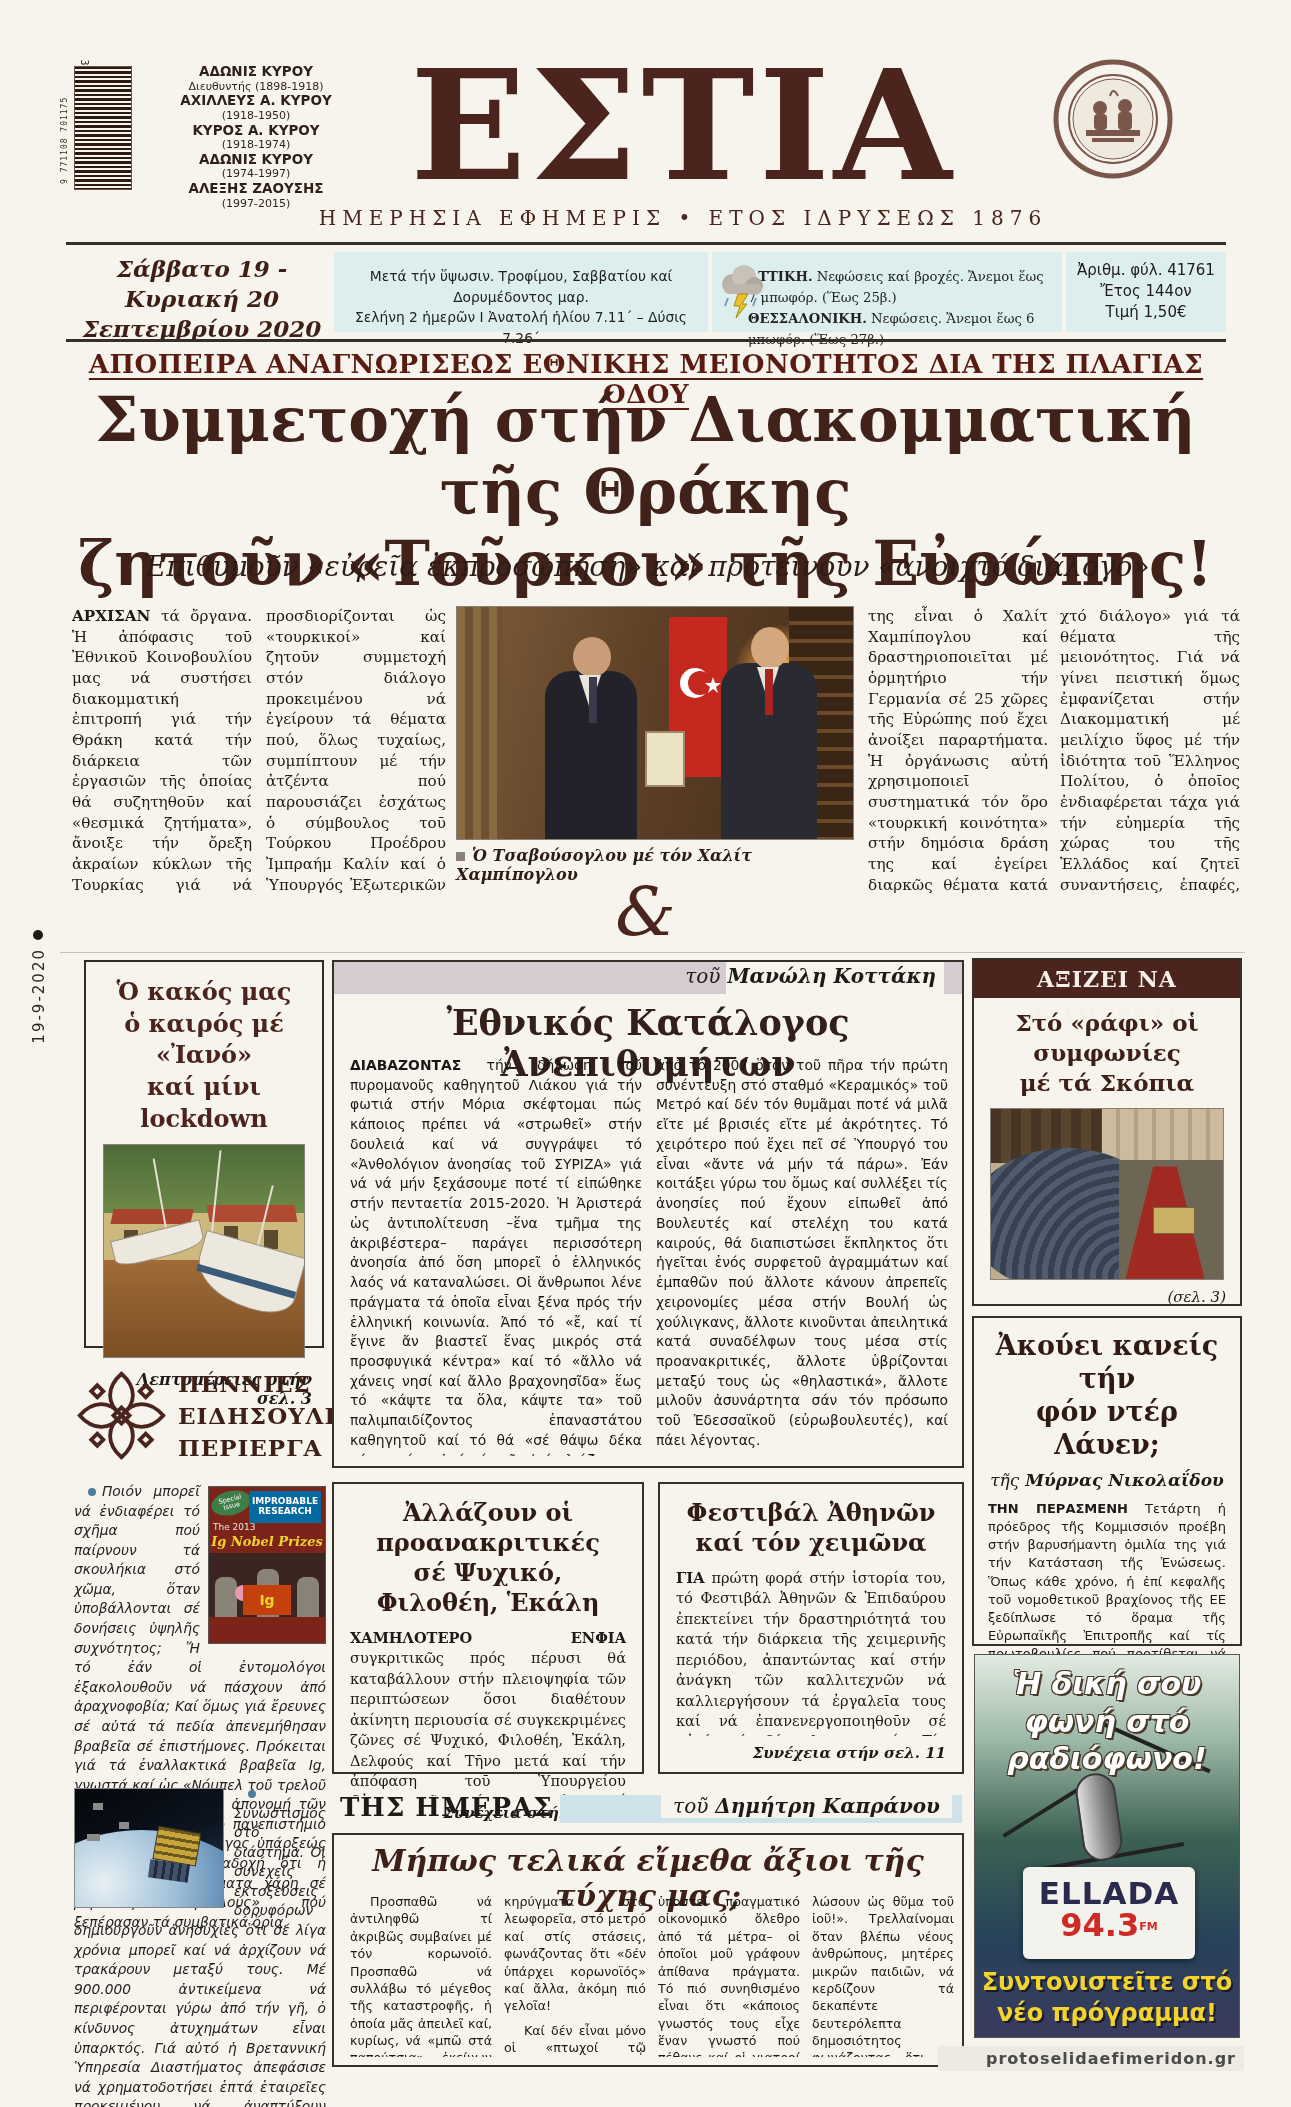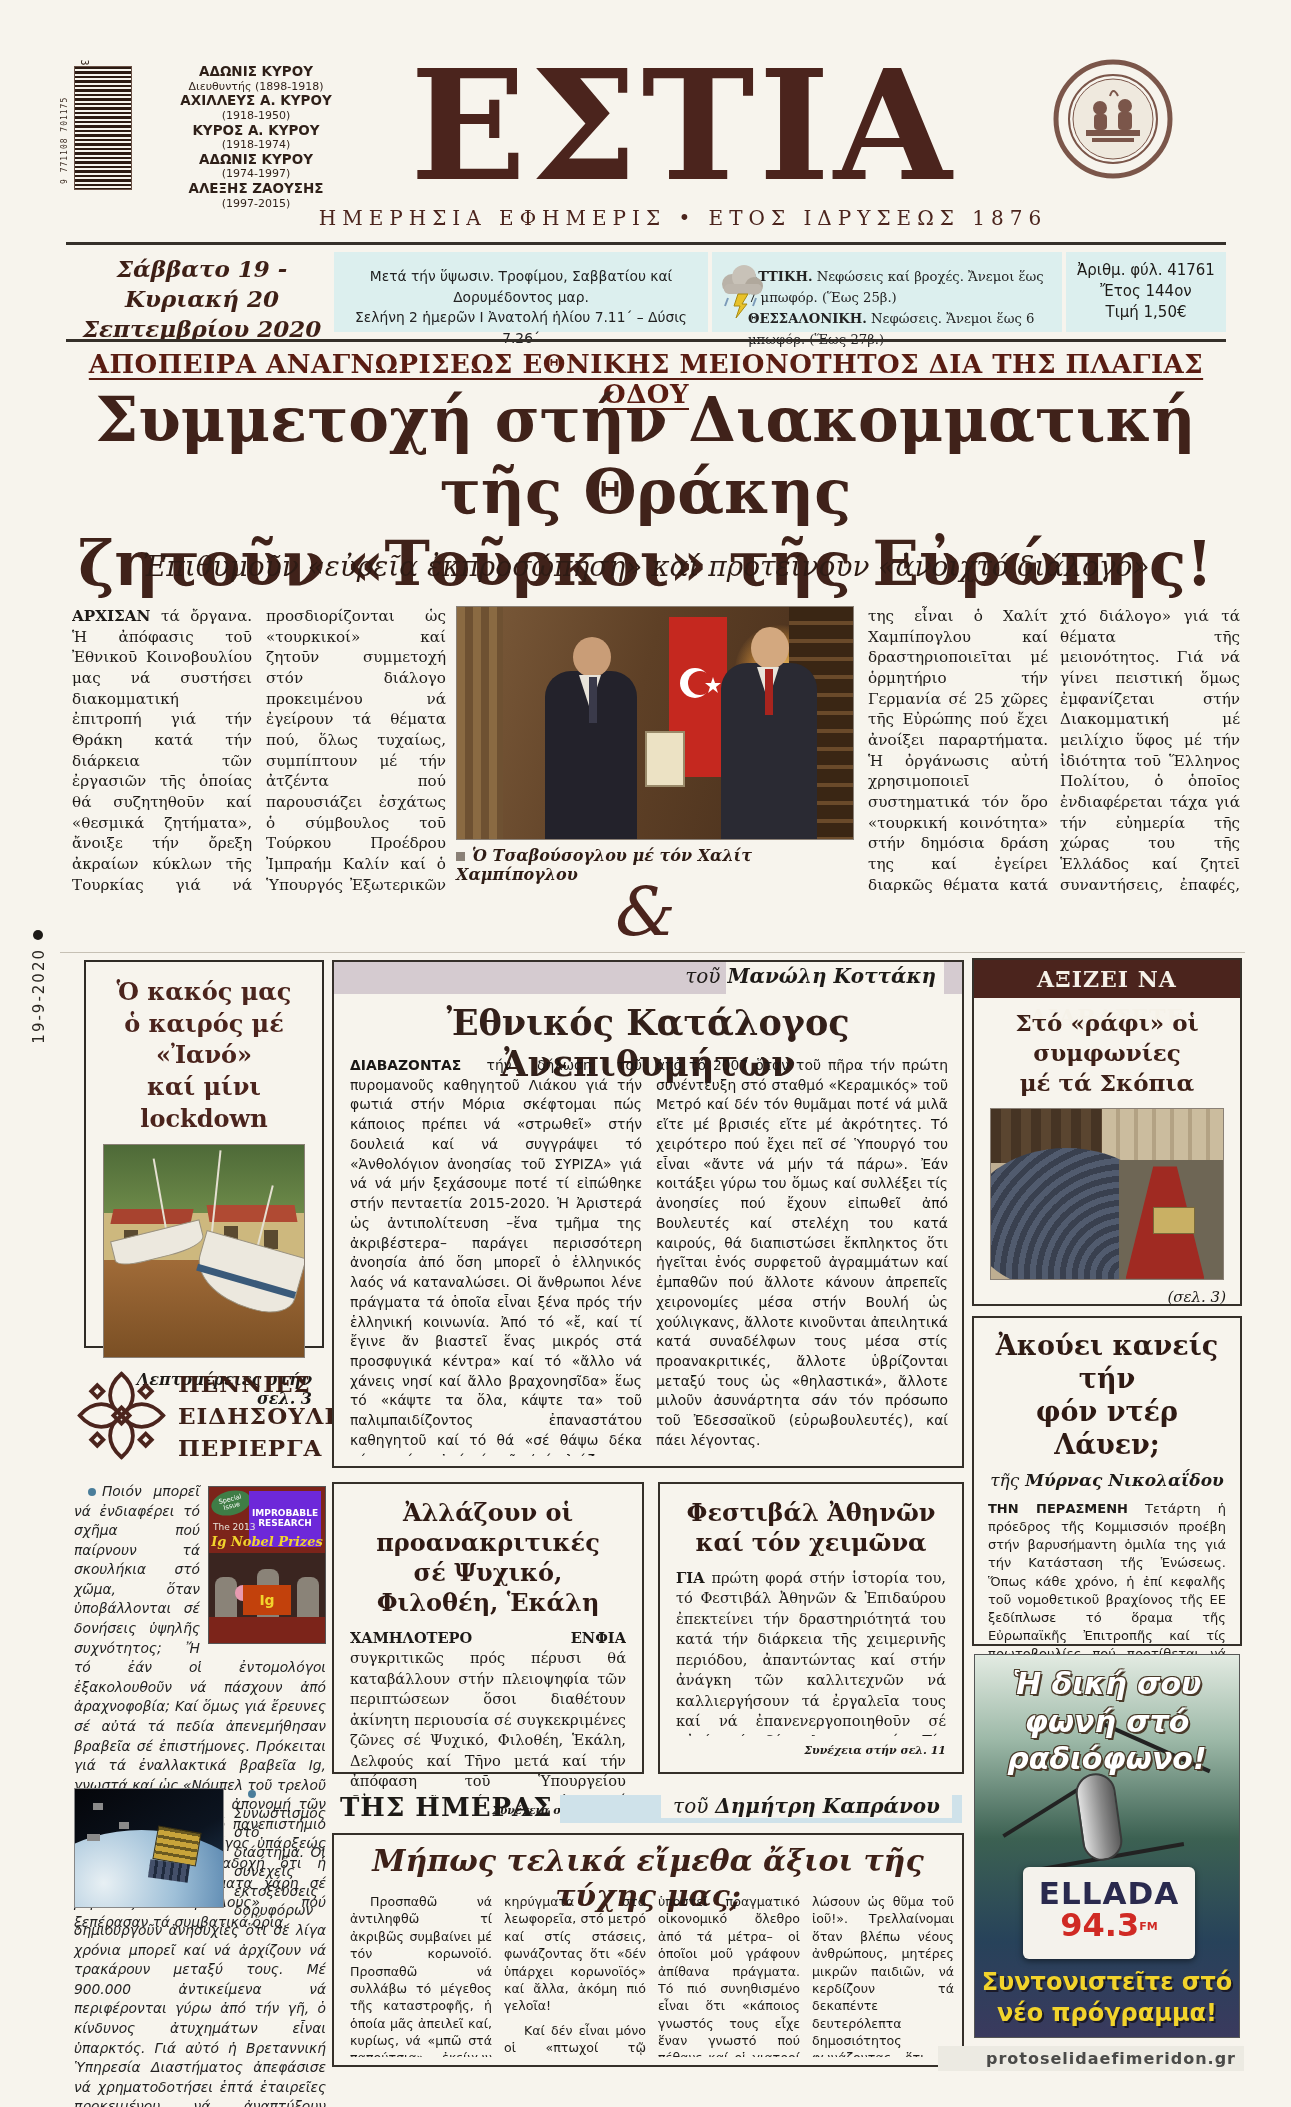--- a/index.html
+++ b/index.html
@@ -46,21 +46,21 @@
   .headline{left:40px;top:384px;width:1211px;text-align:center;font-size:61px;font-weight:bold;
     color:#40221a;line-height:1.18}
   .deck{left:66px;top:550px;width:1160px;text-align:center;font-size:28px;font-style:italic;color:#2e1b14}
   .leadcol{top:606px;width:180px;height:288px;font-size:15.2px;line-height:1.36;overflow:hidden}
   .leadcol p{margin-bottom:8px}
   .lw{font-weight:bold}
   .photo-lead{left:456px;top:606px;width:398px;height:234px;border:1px solid #8a8076;overflow:hidden;
     background:linear-gradient(105deg,#7d5c3b 0%,#5e4026 45%,#442c1a 100%)}
   .caption-row{left:456px;top:846px;width:398px;font-size:16px;font-weight:bold;font-style:italic;color:#2e1b14}
   .cap-sq{display:inline-block;width:9px;height:9px;background:#8a8076;margin-right:7px}
-  .cont-line{font-weight:bold;font-style:italic;font-size:11px;text-align:right;color:#1d1a17}
+  .cont-line{font-weight:bold;font-style:italic;font-size:15px;text-align:right;color:#1d1a17}
   .amp{left:0;top:872px;width:1291px;text-align:center;font-size:68px;font-style:italic;color:#4b241d}
   .hairline{left:60px;top:952px;width:1185px;height:1px;background:#c6c0b4}
 
   
   .tp-curtain{left:0;top:0;width:46px;height:100%;background:repeating-linear-gradient(90deg,#8a6a42 0 8px,#6e5132 8px 16px)}
   .tp-lamp{right:28px;top:18px;width:90px;height:90px;border-radius:50%;
     background:radial-gradient(circle,#f3c05c 0%,rgba(220,150,60,0.55) 45%,rgba(90,60,30,0) 72%)}
   .tp-shelf{right:0;top:0;width:64px;height:100%;
     background:repeating-linear-gradient(180deg,#3a2614 0 14px,#6a4a2a 14px 18px)}
   .tp-flag{left:212px;top:10px;width:58px;height:160px;background:#c5281f}
@@ -93,22 +93,22 @@
   .ianos-more{margin-top:12px;font-size:16px;font-weight:bold;font-style:italic;text-align:right}
 
   .pennies-head{left:74px;top:1368px;width:250px;height:96px}
   .pennies-head .ptitle{position:absolute;left:104px;top:0;font-size:23px;font-weight:bold;color:#3d2018;line-height:1.4;letter-spacing:1px}
   .pen-item{left:74px;top:1482px;width:252px;font-size:13.8px;font-style:italic;line-height:1.42;
     font-family:"DejaVu Sans",sans-serif;color:#222;text-align:justify}
   .pen-item2{top:1784px}
   .bullet-dot{display:inline-block;width:8px;height:8px;border-radius:50%;background:#4a7d9a;margin:0 6px 0 14px}
   .ig-cover{float:right;width:118px;height:158px;margin:4px 0 6px 8px;background:#7c241a;border:1px solid #555;
     position:relative;overflow:hidden;font-family:"DejaVu Sans",sans-serif;font-style:normal}
-  .ig-head{position:absolute;right:4px;top:4px;width:72px;background:#6d28d9;color:#fff;font-weight:bold;
-    font-size:9px;line-height:1.1;padding:18px 3px;text-align:center}
+  .ig-head{position:absolute;right:4px;top:4px;width:72px;background:#0369a1;color:#fff;font-weight:bold;
+    font-size:9px;line-height:1.1;padding:6px 3px;text-align:center}
   .ig-special{position:absolute;left:2px;top:4px;width:40px;height:24px;background:#3f7d46;border-radius:50%;
     color:#fff;font-size:6.5px;text-align:center;line-height:1.1;padding-top:5px;transform:rotate(-14deg)}
   .ig-year{position:absolute;left:4px;top:34px;color:#e8e4da;font-size:9px}
   .ig-title{position:absolute;left:0;top:46px;width:100%;text-align:center;color:#f2d42c;
     font-family:"DejaVu Serif",serif;font-style:italic;font-weight:bold;font-size:13px}
   .ig-photo{position:absolute;left:0;top:66px;width:100%;height:64px;background:#3a2520}
   .ig-fig{position:absolute;bottom:0;width:22px;height:40px;background:#8a8378;border-radius:8px 8px 0 0}
   .ig-heart{position:absolute;left:26px;bottom:16px;width:16px;height:16px;background:#e89ab0;border-radius:50%}
   .ig-podium{position:absolute;left:34px;bottom:2px;width:48px;height:30px;background:#c2410c;color:#f2d42c;
     font-weight:bold;font-size:14px;text-align:center;line-height:30px}

